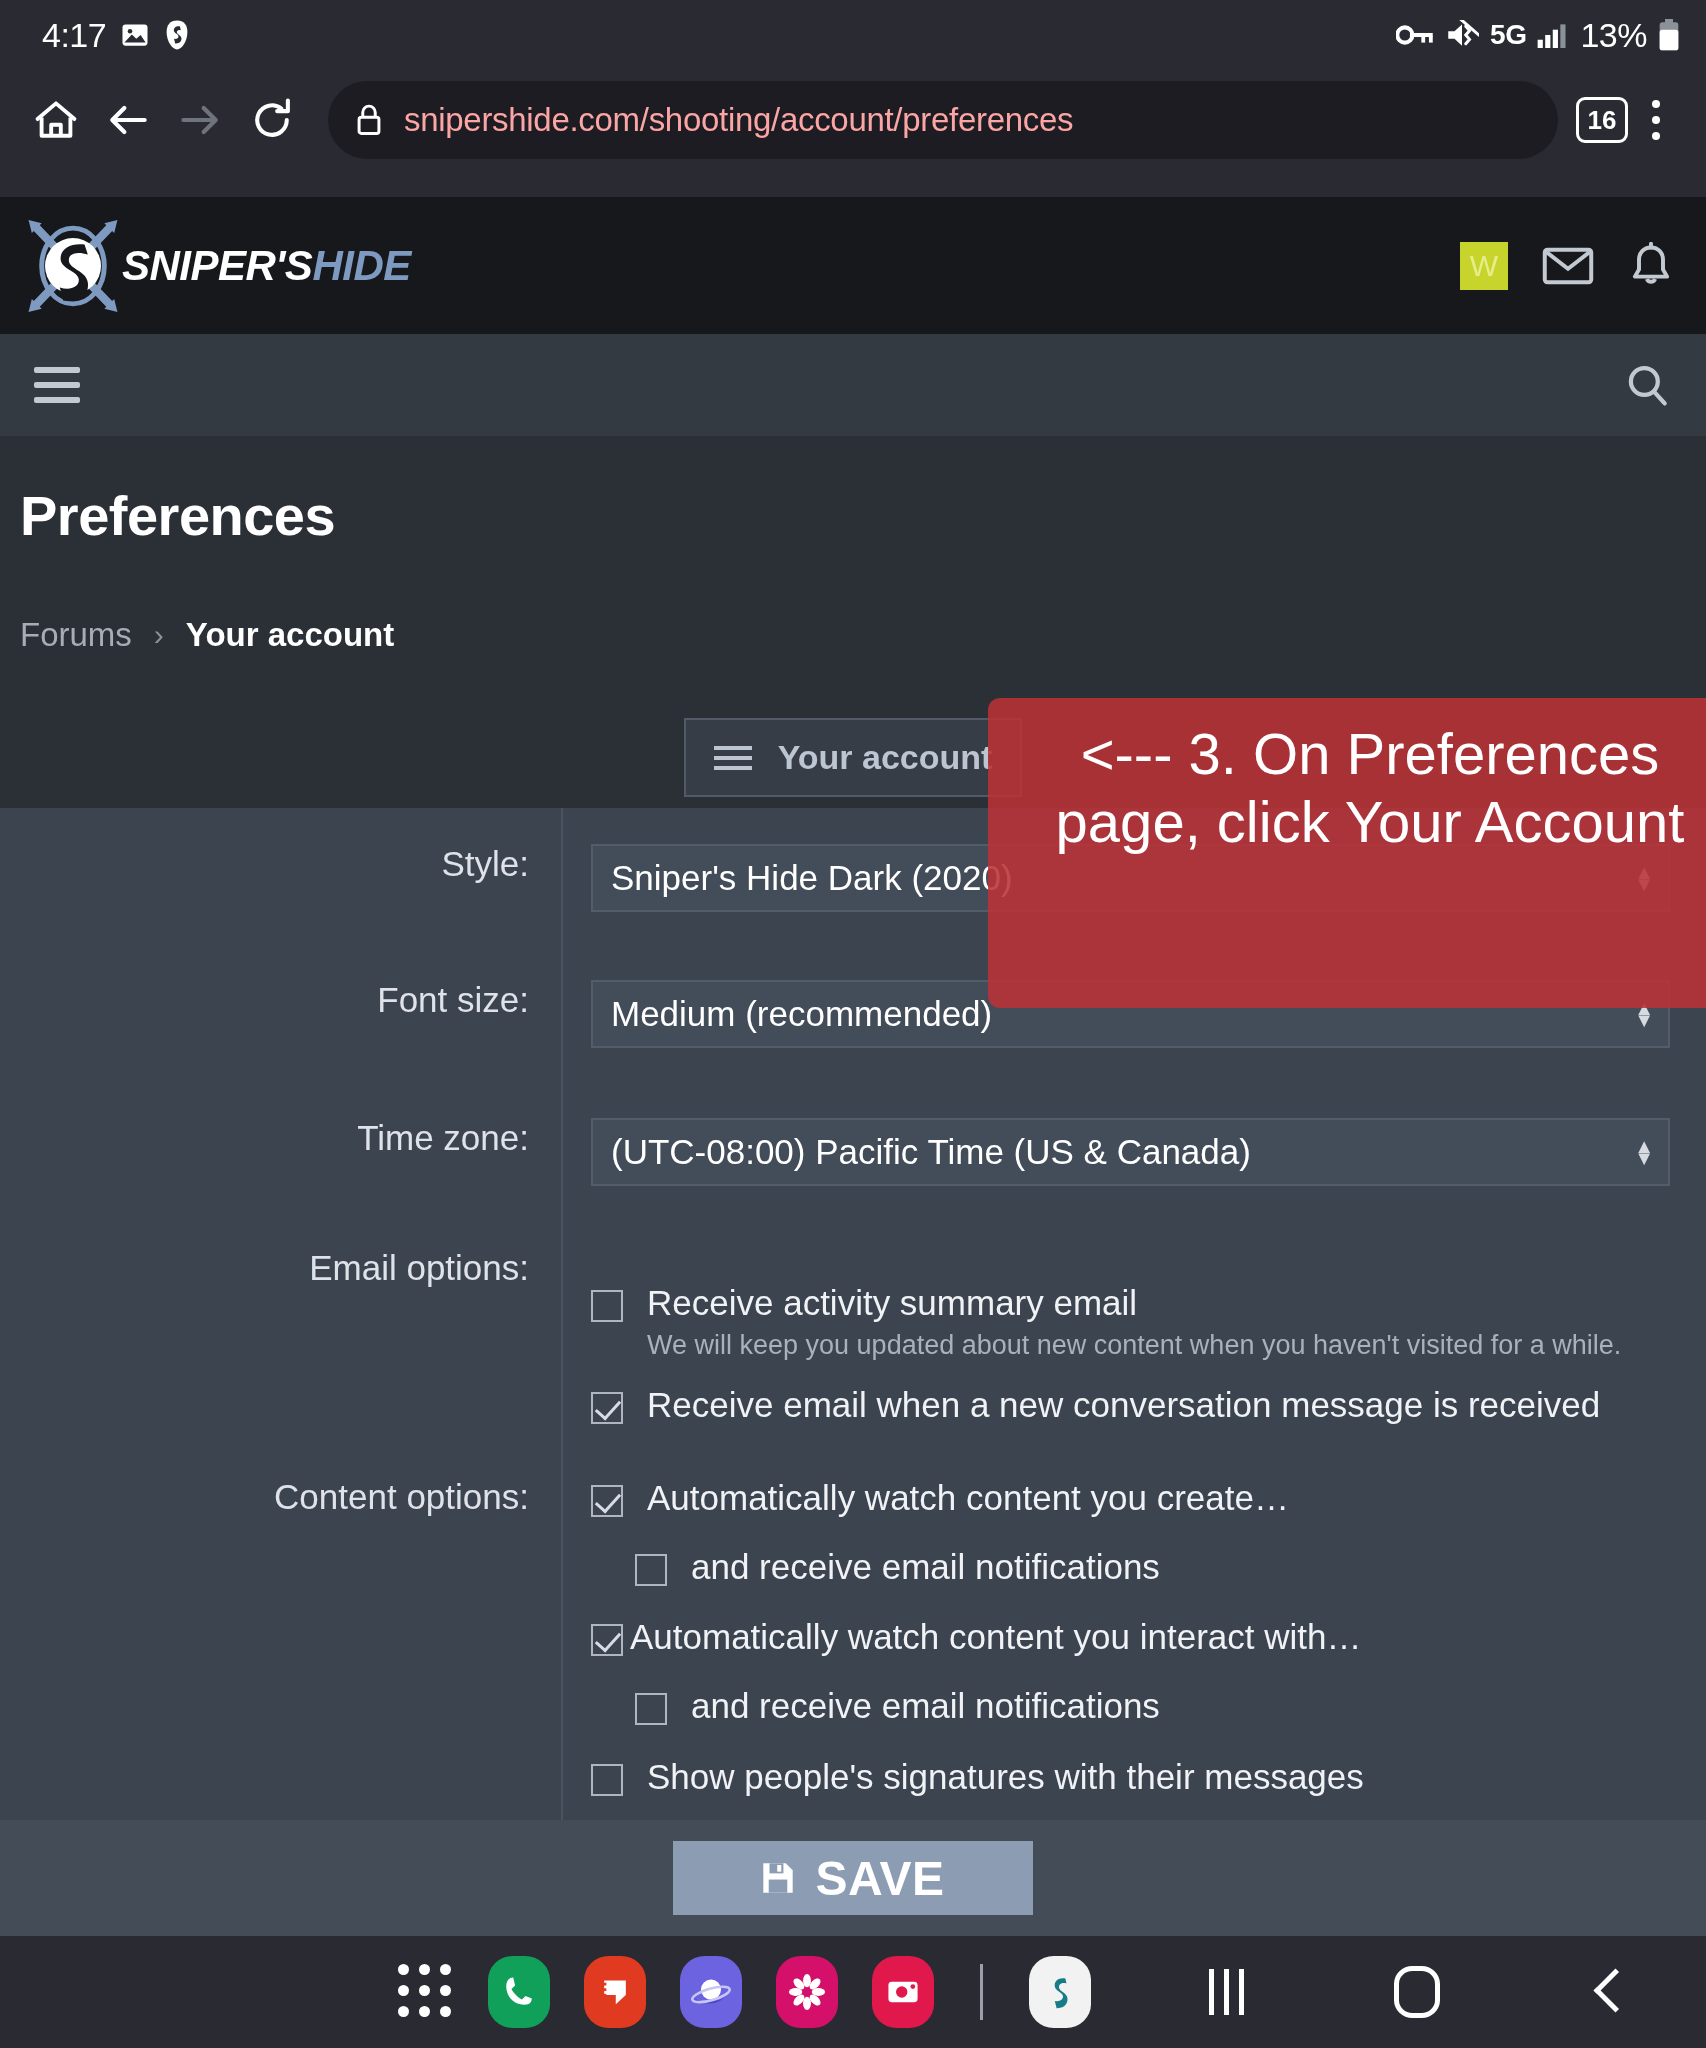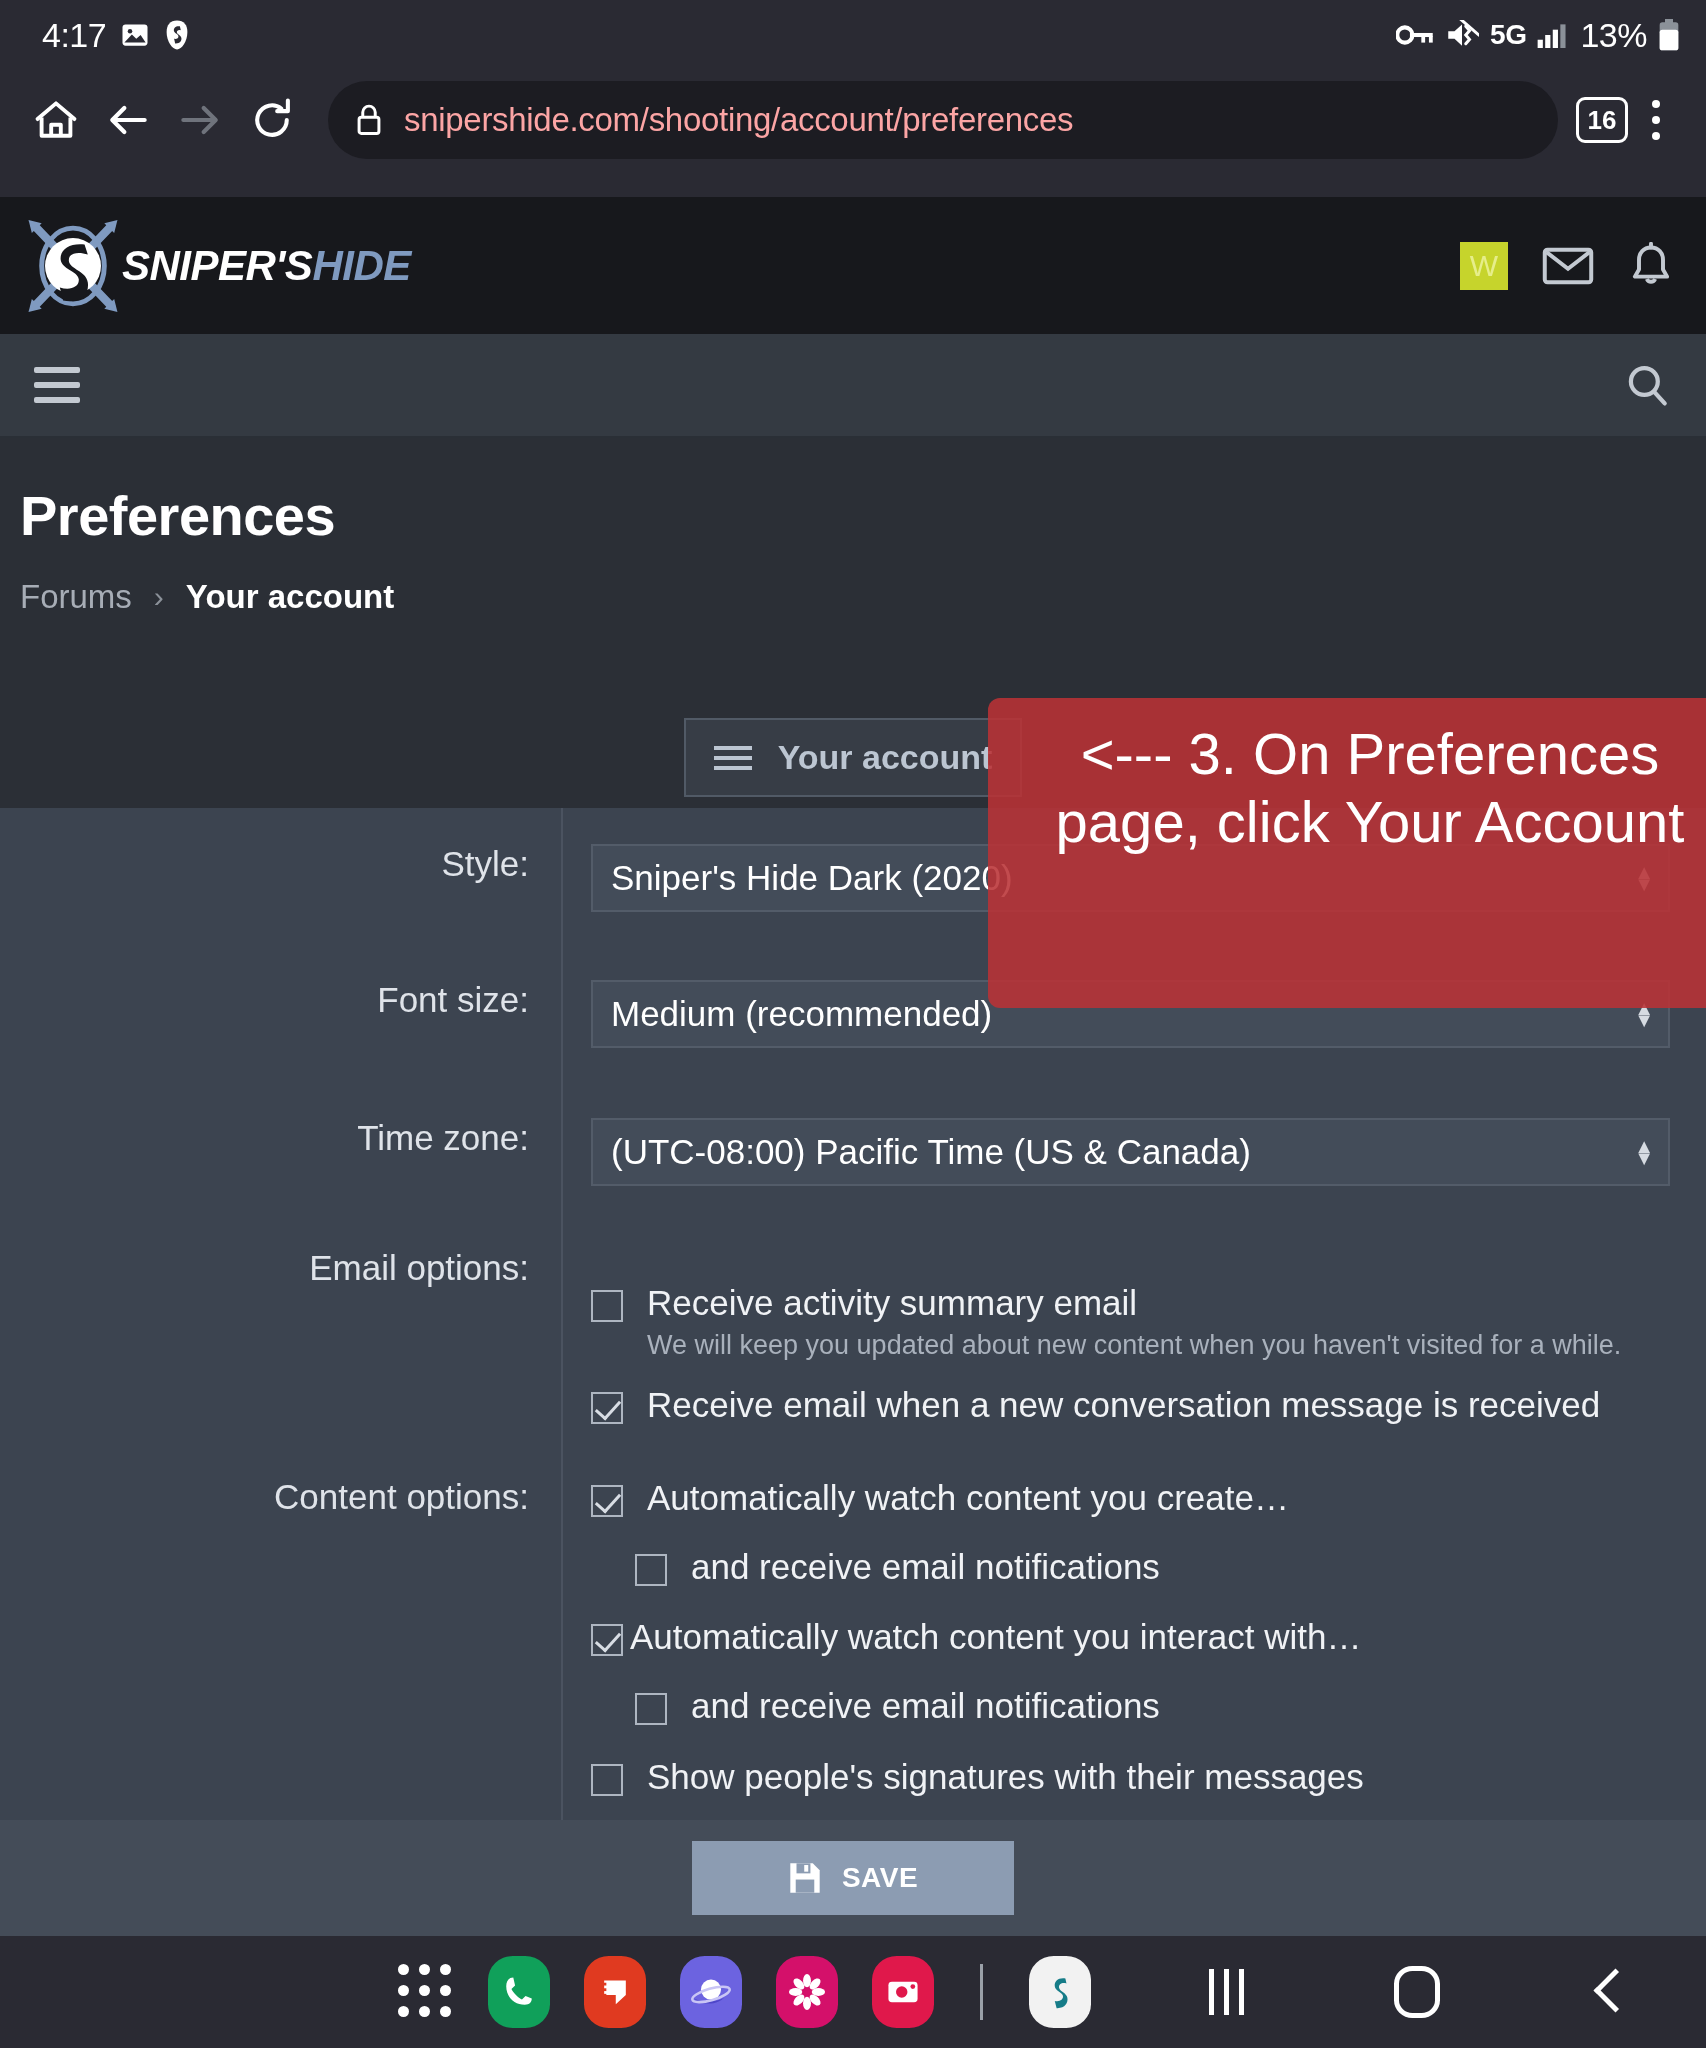--- a/index.html
+++ b/index.html
@@ -123,21 +123,21 @@
     position: absolute; top: 438px; left: 0;
     width: 1706px; height: 370px;
     background: #2b2f36;
     padding: 45px 20px 0 20px;
   }
   .page-title {
     color: #ffffff; font-size: 56px; font-weight: 700;
     letter-spacing: -0.5px;
   }
   .breadcrumb {
-    margin-top: 30px;
+    margin-top: 68px;
     display: flex; align-items: center; gap: 22px;
     font-size: 33px;
   }
   .breadcrumb .crumb-link { color: #a7adb6; }
   .breadcrumb .crumb-sep { color: #8b9199; font-size: 30px; }
   .breadcrumb .crumb-current { color: #ffffff; font-weight: 700; }
 
   .tabrow {
     position: absolute; top: 718px; left: 0;
     width: 1706px; height: 90px;
@@ -226,24 +226,24 @@
 
   
   .savebar {
     position: absolute; top: 1820px; left: 0;
     width: 1706px; height: 116px;
     background: #444c58;
     display: flex; align-items: center; justify-content: center;
   }
   .savebtn {
     background: #8c9cb2;
-    width: 322px; height: 74px;
+    width: 360px; height: 74px;
     display: flex; align-items: center; justify-content: center;
     gap: 20px;
-    color: #ffffff; font-size: 28px; font-weight: 700;
+    color: #ffffff; font-size: 48px; font-weight: 700;
     letter-spacing: 0.5px;
   }
 
   
   .dock {
     position: absolute; top: 1936px; left: 0;
     width: 1706px; height: 112px;
     background: #2a2a33;
     display: flex; align-items: center;
   }

